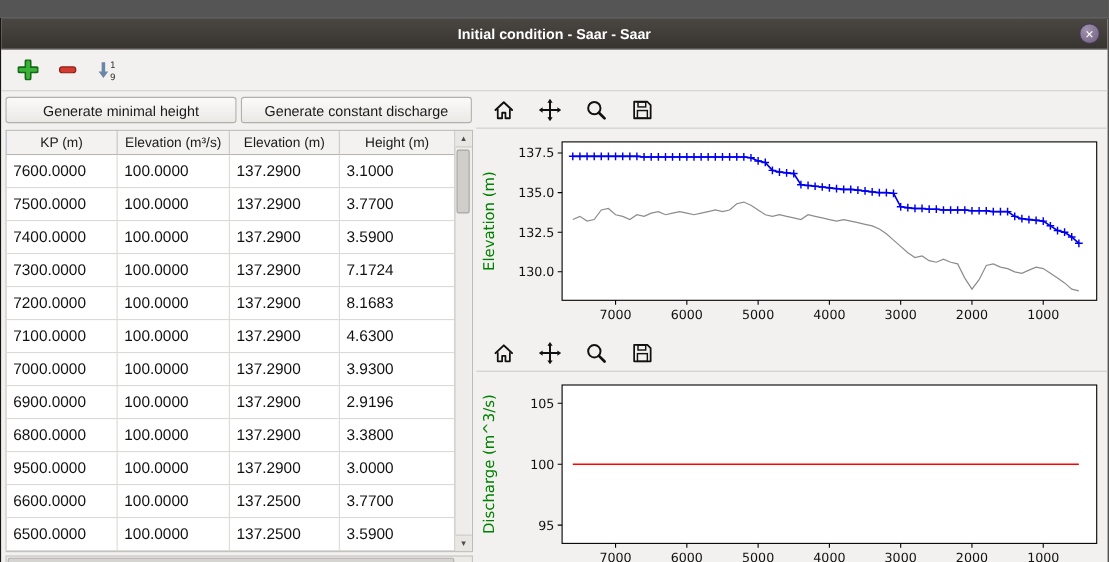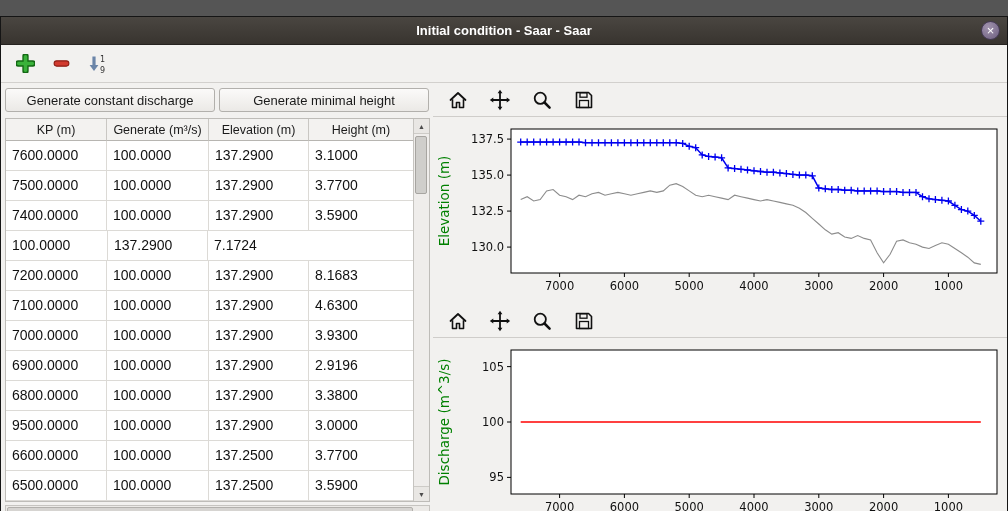--- a/index.html
+++ b/index.html
@@ -133,29 +133,29 @@
         <text x="13" y="8" font-size="8" font-family="DejaVu Sans, sans-serif" fill="#333">1</text>
         <text x="13" y="18.5" font-size="8" font-family="DejaVu Sans, sans-serif" fill="#333">9</text>
       </svg>
     </button>
   </div>
 
   <div class="content">
 
     <div class="left-panel">
       <div class="gen-buttons">
+        <button>Generate minimal height</button>
         <button>Generate constant discharge</button>
-        <button>Generate minimal height</button>
       </div>
 
       <div class="table-wrap">
         <div class="grid">
           <div class="thead" id="thead">
               <div class="th c0">KP (m)</div>
-              <div class="th c1">Generate (m³/s)</div>
+              <div class="th c1">Elevation (m³/s)</div>
               <div class="th c2">Elevation (m)</div>
               <div class="th c3">Height (m)</div>
             </div>
           <div id="tbody">
               <div class="tr">
                 <div class="td c0">7600.0000</div>
                 <div class="td c1">100.0000</div>
                 <div class="td c2">137.2900</div>
                 <div class="td c3">3.1000</div>
               </div>
@@ -165,20 +165,21 @@
                 <div class="td c2">137.2900</div>
                 <div class="td c3">3.7700</div>
               </div>
               <div class="tr">
                 <div class="td c0">7400.0000</div>
                 <div class="td c1">100.0000</div>
                 <div class="td c2">137.2900</div>
                 <div class="td c3">3.5900</div>
               </div>
               <div class="tr">
+                <div class="td c0">7300.0000</div>
                 <div class="td c1">100.0000</div>
                 <div class="td c2">137.2900</div>
                 <div class="td c3">7.1724</div>
               </div>
               <div class="tr">
                 <div class="td c0">7200.0000</div>
                 <div class="td c1">100.0000</div>
                 <div class="td c2">137.2900</div>
                 <div class="td c3">8.1683</div>
               </div>

